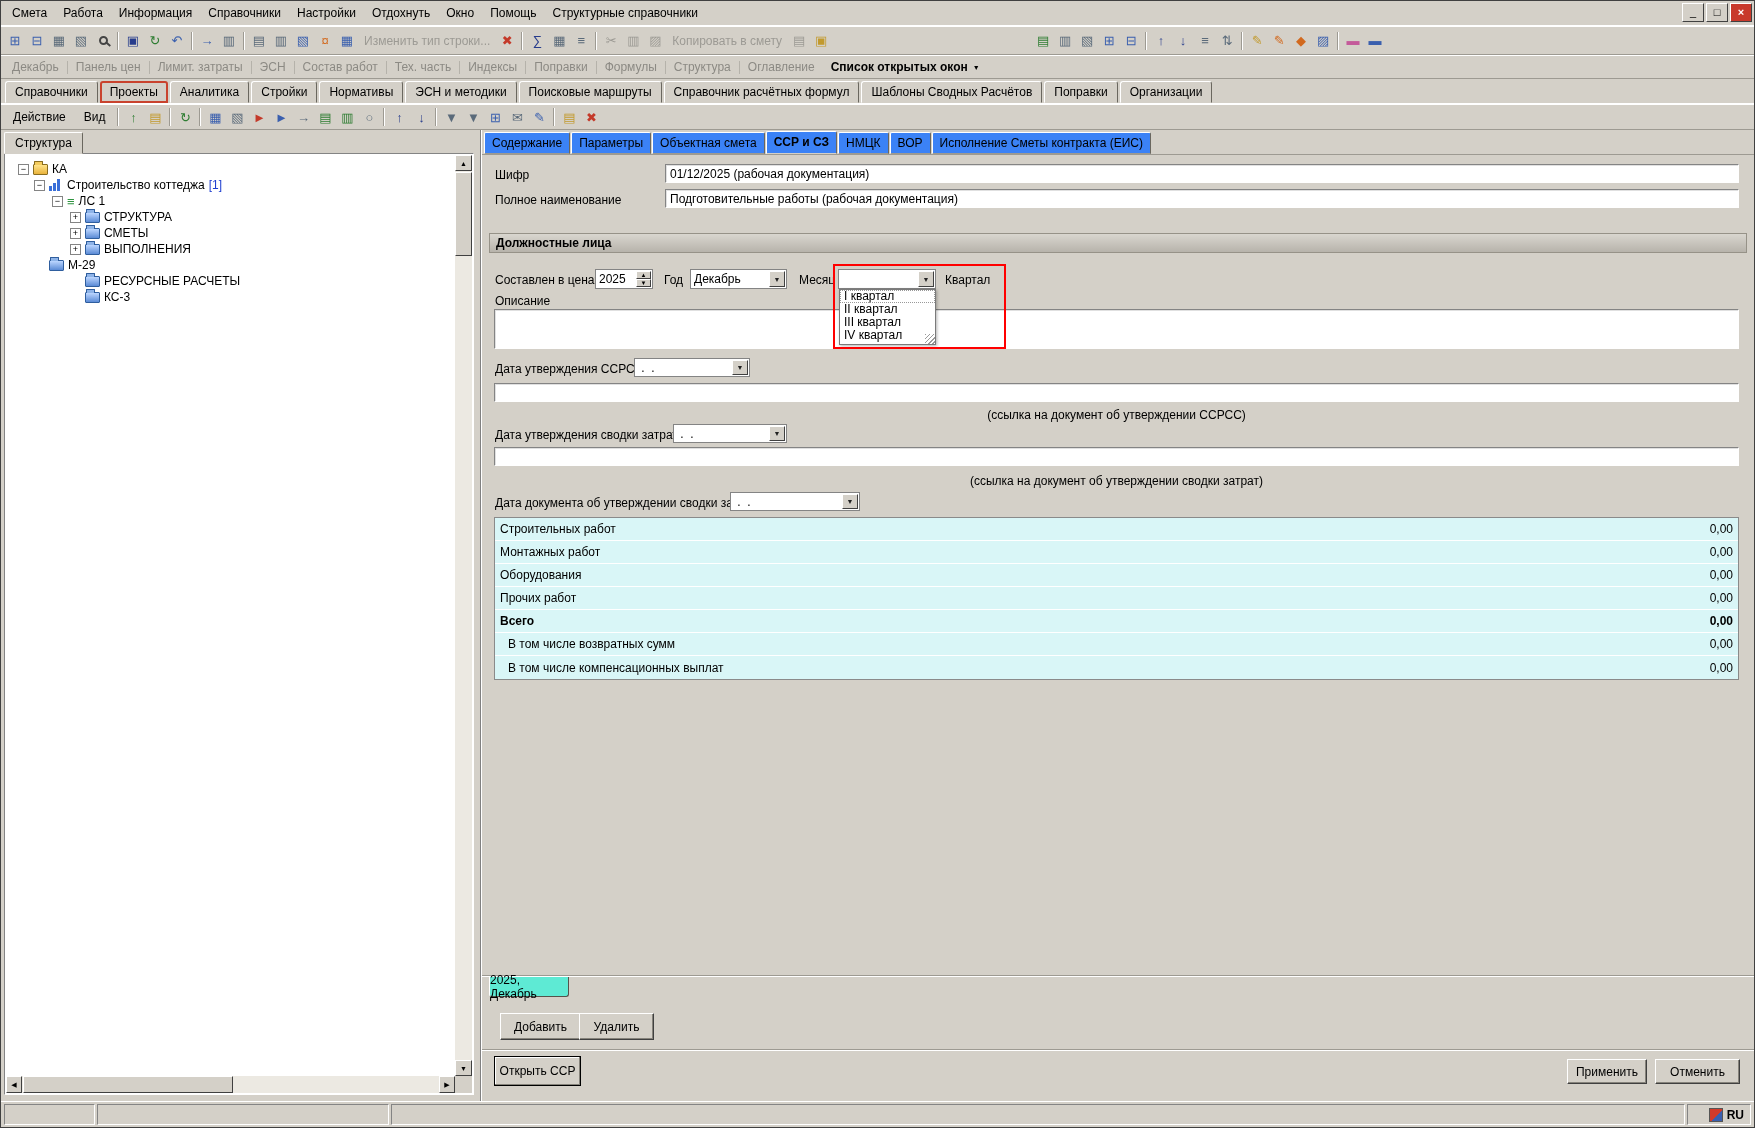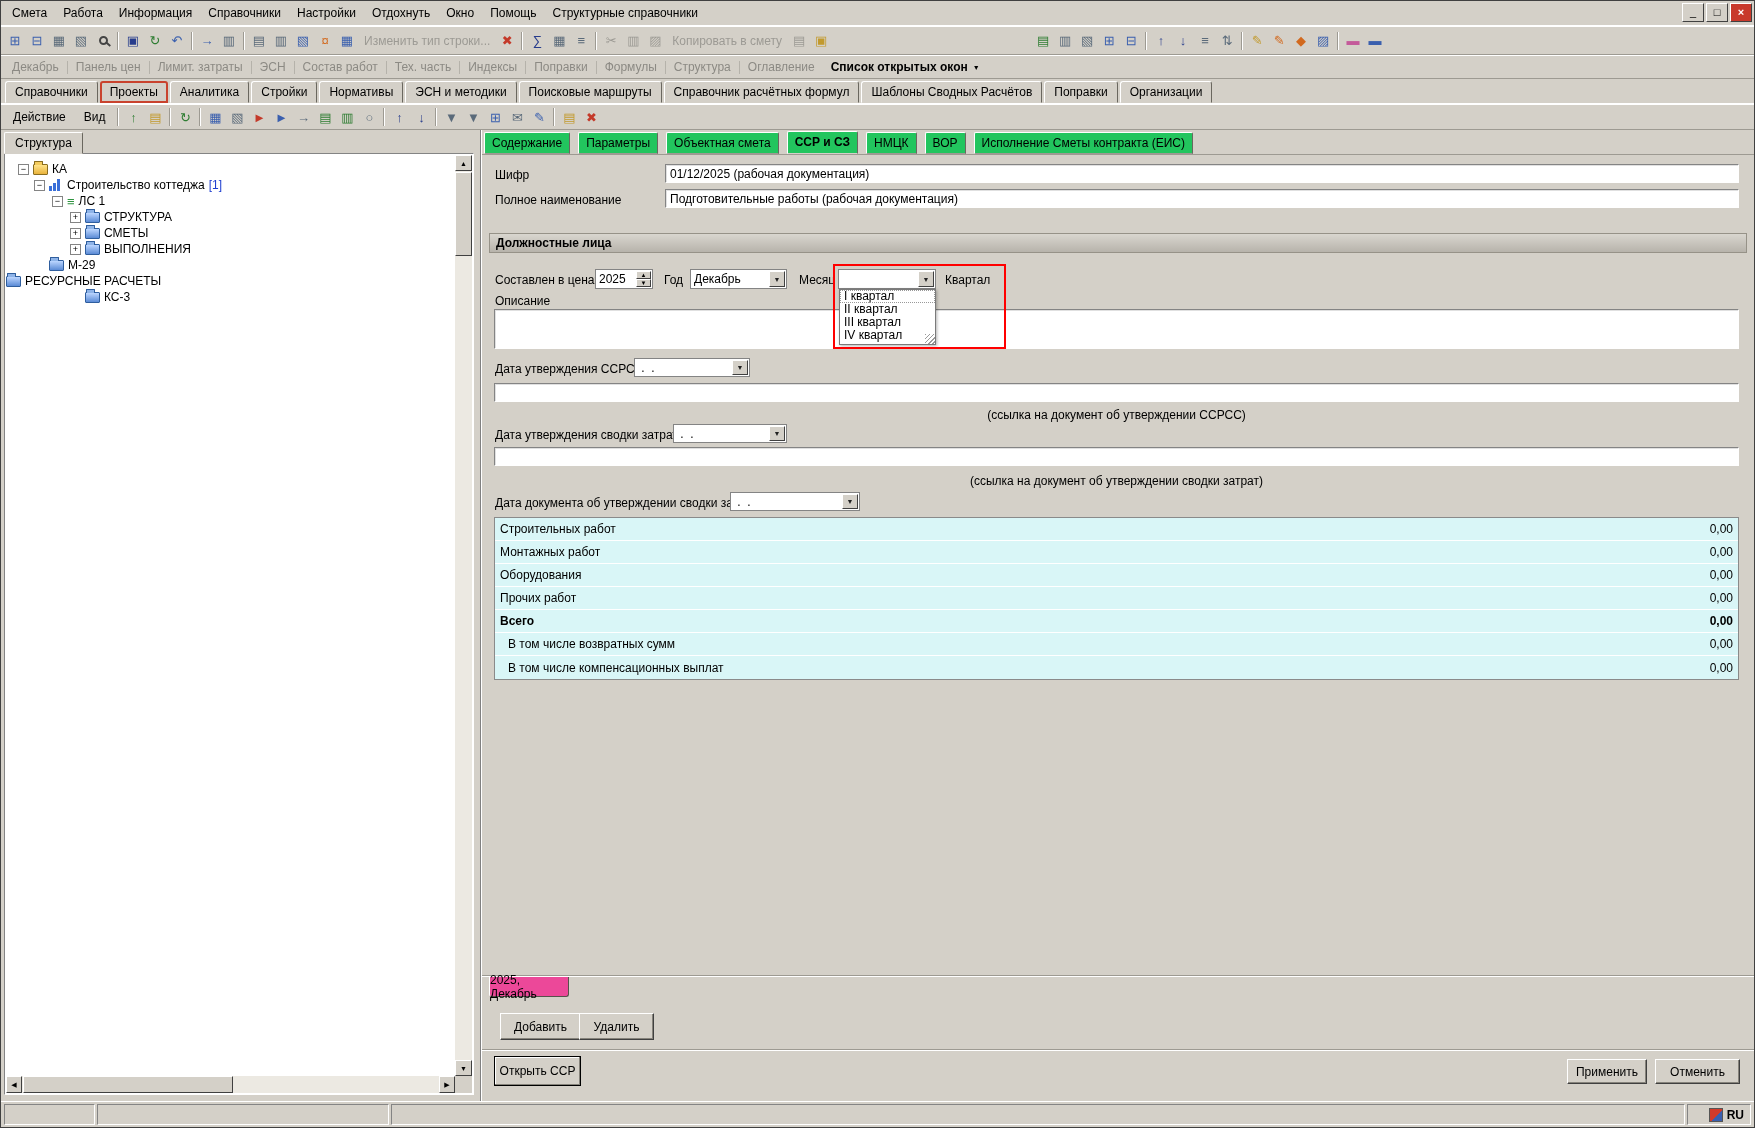--- a/index.html
+++ b/index.html
@@ -55,21 +55,21 @@
 .hs{position:absolute;left:1px;right:18px;bottom:1px;height:17px;background:#ece9e2}
 .sb{position:absolute;width:17px;height:16px;background:#d4d0c8;border:1px solid;border-color:#fff #404040 #404040 #fff;font-size:7px;display:flex;align-items:center;justify-content:center}
 .vs .up{top:0;left:0}.vs .dn{bottom:0;left:0}
 .hs .lt{left:0;top:0;width:16px;height:17px}.hs .rt{right:0;top:0;width:16px;height:17px}
 .vthumb{position:absolute;left:0;top:17px;width:17px;height:84px;background:#d4d0c8;border:1px solid;border-color:#fff #404040 #404040 #fff}
 .hthumb{position:absolute;left:17px;top:0;width:210px;height:17px;background:#d4d0c8;border:1px solid;border-color:#fff #404040 #404040 #fff}
 .corner{position:absolute;right:1px;bottom:1px;width:17px;height:17px;background:#d4d0c8}
 
 .rp{flex:1;display:flex;flex-direction:column;min-width:0;border-left:1px solid #fff}
 .tabs2{height:25px;display:flex;align-items:flex-end;padding:3px 2px 0;border-bottom:1px solid #9d9a92;background:#d4d0c8}
-.tab2{padding:3px 7px;margin-right:8px;border:1px solid;border-color:#fff #6a675f #9d9a92 #fff;border-radius:2px 2px 0 0;background:#22c55e;white-space:nowrap}
+.tab2{padding:3px 7px;margin-right:1px;border:1px solid;border-color:#fff #6a675f #9d9a92 #fff;border-radius:2px 2px 0 0;background:#3b82f6;white-space:nowrap}
 .tab2.active{font-weight:bold;border-bottom-color:#d4d0c8;padding-bottom:4px}
 .rpc{position:relative;flex:1;background:#d4d0c8;overflow:hidden}
 .lbl{position:absolute;white-space:nowrap;line-height:14px}
 .sunken{position:absolute;background:#fff;border:1px solid;border-color:#848484 #fff #fff #848484;box-shadow:inset 1px 1px 0 rgba(0,0,0,.12);padding:2px 4px;white-space:nowrap;overflow:hidden}
 .hdrbar{position:absolute;height:20px;background:linear-gradient(#d9d6cf,#b7b3ab);border:1px solid #969288;display:flex;align-items:center;font-weight:bold;padding-left:6px}
 .combo{position:absolute;background:#fff;border:1px solid #848484;display:flex;align-items:stretch}
 .cval{flex:1;padding:2px 3px;overflow:hidden;white-space:pre}
 .cbtn{width:16px;margin:1px;background:#d4d0c8;border:1px solid;border-color:#fff #404040 #404040 #fff;font-size:7px;display:flex;align-items:center;justify-content:center;color:#222;flex:0 0 auto}
 .spinbox{width:15px;margin:1px;display:flex;flex-direction:column;flex:0 0 auto}
 .spb{flex:1;background:#d4d0c8;border:1px solid;border-color:#fff #404040 #404040 #fff;font-size:6px;display:flex;align-items:center;justify-content:center}
@@ -79,21 +79,21 @@
 .grip{position:absolute;right:0;bottom:0;width:10px;height:10px;background:repeating-linear-gradient(135deg,#9a9a9a 0 1px,transparent 1px 3px)}
 .redrect{position:absolute;border:2px solid #f00;z-index:40;pointer-events:none}
 .hint{position:absolute;left:12px;width:1245px;text-align:center;white-space:nowrap}
 .ttable{position:absolute;border:1px solid #8a8a8a;background:#d9f6f7}
 .trw{height:23px;display:flex;align-items:center;padding:0 5px;border-bottom:1px solid #fff}
 .trw:last-child{border-bottom:none}
 .trw .tl{flex:1}
 .trw.bold{font-weight:bold}
 .trw.indent .tl{padding-left:8px}
 .tabline{position:absolute;left:0;right:0;height:2px;border-top:1px solid #9d9a92;border-bottom:1px solid #fff}
-.ptab{position:absolute;display:flex;align-items:center;justify-content:center;background:#ec4899;border-left:1px solid #fff;border-right:1px solid #55524b;border-bottom:1px solid #55524b;border-radius:0 0 3px 3px}
+.ptab{position:absolute;display:flex;align-items:center;justify-content:center;background:#5eead4;border-left:1px solid #fff;border-right:1px solid #55524b;border-bottom:1px solid #55524b;border-radius:0 0 3px 3px}
 .pbtn{position:absolute;display:flex;align-items:center;justify-content:center;background:#d4d0c8;border:1px solid;border-color:#fff #404040 #404040 #fff;box-shadow:inset -1px -1px 0 #86837b}
 .pbtn.default{border:1px solid #000;box-shadow:inset -1px -1px 0 #86837b,inset 1px 1px 0 #fff}
 
 .status{height:26px;display:flex;align-items:stretch;gap:2px;padding:2px 3px;border-top:1px solid #fff;background:#d4d0c8}
 .scell{border:1px solid;border-color:#848484 #fff #fff #848484;background:#d4d0c8}
 .grow{flex:1}
 .lang{display:flex;align-items:center;justify-content:flex-end;gap:4px;padding:0 6px;font-weight:bold}
 .kbico{width:14px;height:14px;background:linear-gradient(135deg,#d23a2a 55%,#3a5fae 55%);border:1px solid #555;flex:0 0 auto}
 </style>
 </head>
@@ -284,21 +284,21 @@
           </div>
           <div class="trow" style="padding-left:64px">
             <span class="exp">+</span>
             <span class="fico blue"></span>
             <span>ВЫПОЛНЕНИЯ</span>
           </div>
           <div class="trow" style="padding-left:43px">
             <span class="fico blue"></span>
             <span>М-29</span>
           </div>
-          <div class="trow" style="">
+          <div class="trow" style="padding-left:79px">
             <span class="fico blue"></span>
             <span>РЕСУРСНЫЕ РАСЧЕТЫ</span>
           </div>
           <div class="trow" style="padding-left:79px">
             <span class="fico blue"></span>
             <span>КС-3</span>
           </div>
         </div>
         <div class="vs">
           <span class="sb up">▲</span>

